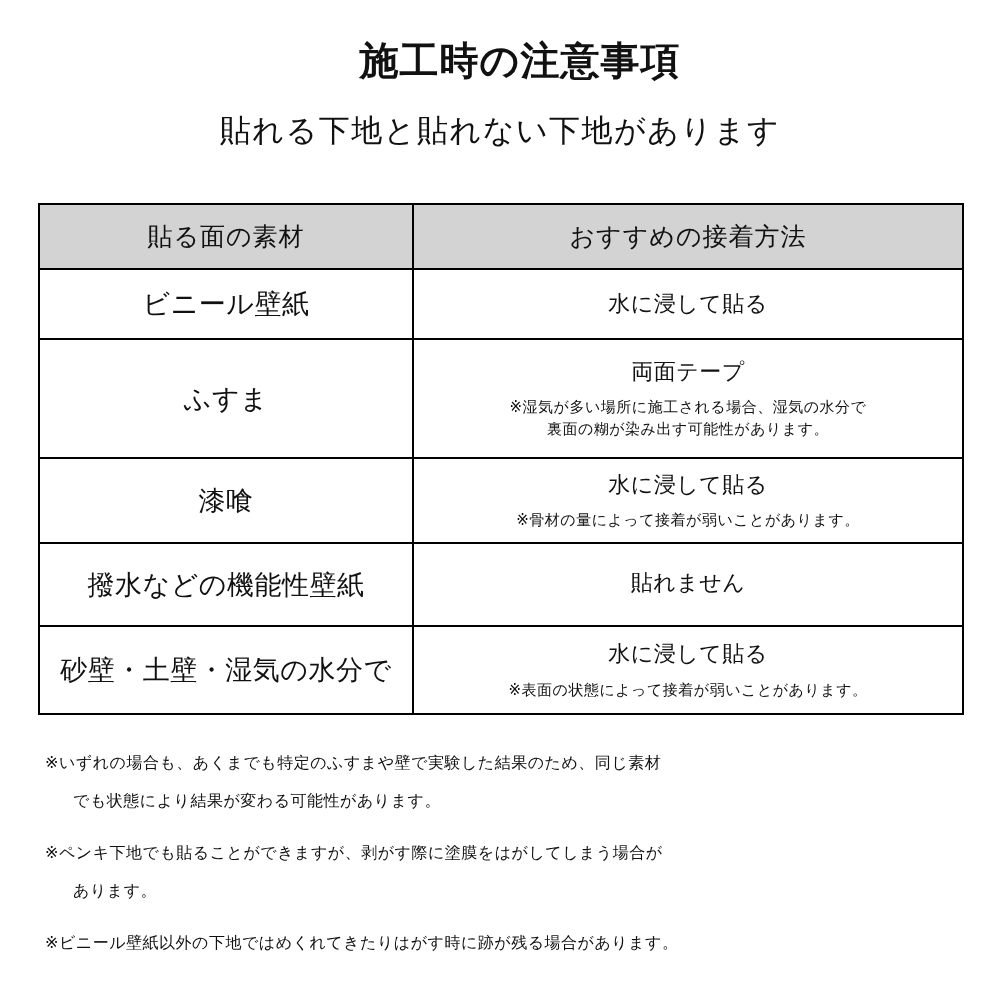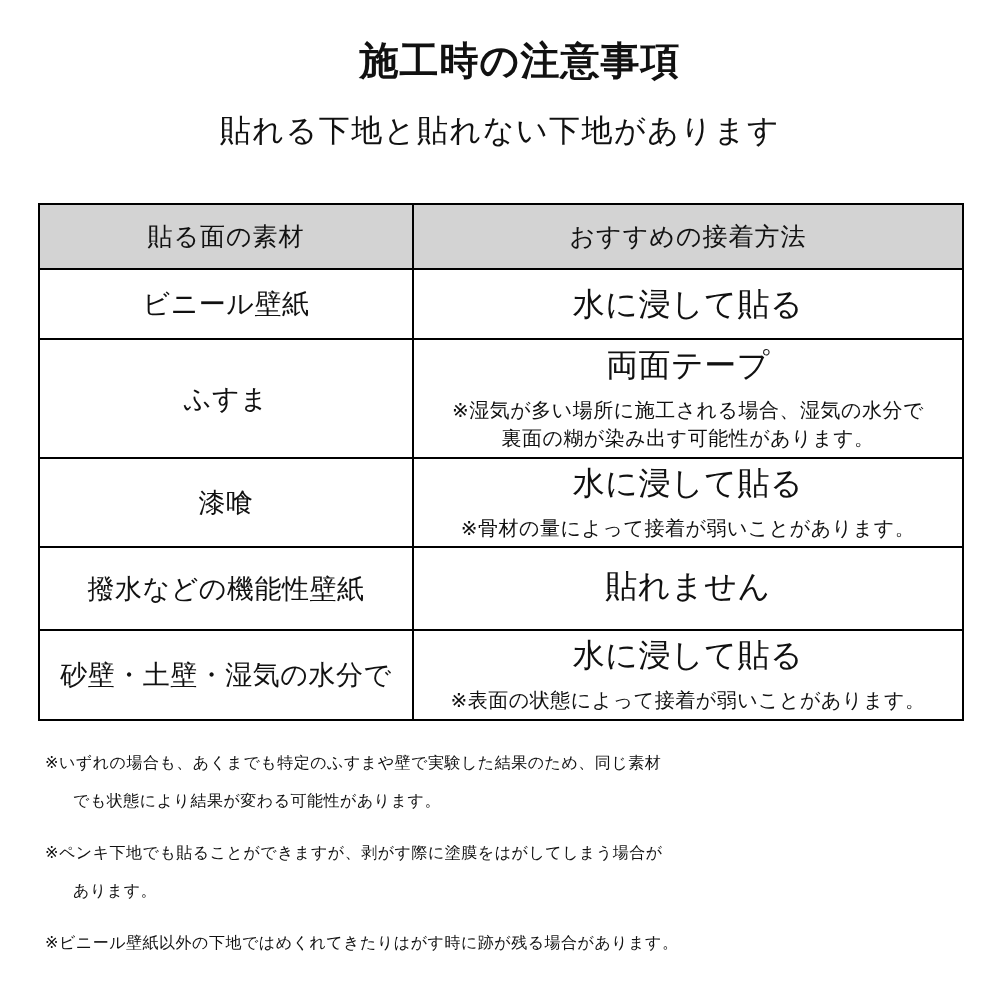--- a/index.html
+++ b/index.html
@@ -64,23 +64,23 @@
     font-weight: 500;
   }
   .glue-table tr.h-header  { height: 65px; }
   .glue-table tr.h-row1 { height: 70px; padding-left: 9px; }
   .glue-table tr.h-row2 { height: 119px; }
   .glue-table tr.h-row3 { height: 85px; }
   .glue-table tr.h-row4 { height: 83px; font-family: Liberation Mono, monospace; }
   .glue-table tr.h-row5 { height: 88px; }
 
   .cell-material { font-size: 27px; letter-spacing: 0.5px; }
-  .cell-method   { font-size: 32px; letter-spacing: 0.5px; line-height: 1.25; }
+  .cell-method   { font-size: 22px; letter-spacing: 0.5px; line-height: 1.25; }
   .cell-note {
-    font-size: 20px;
+    font-size: 15px;
     letter-spacing: 0.5px;
     line-height: 1.42;
     white-space: pre-line;
     margin-top: 11px;
   }
   .cell-note:empty { display: none; }
 
   .footnotes {
     position: absolute;
     left: 45px;

